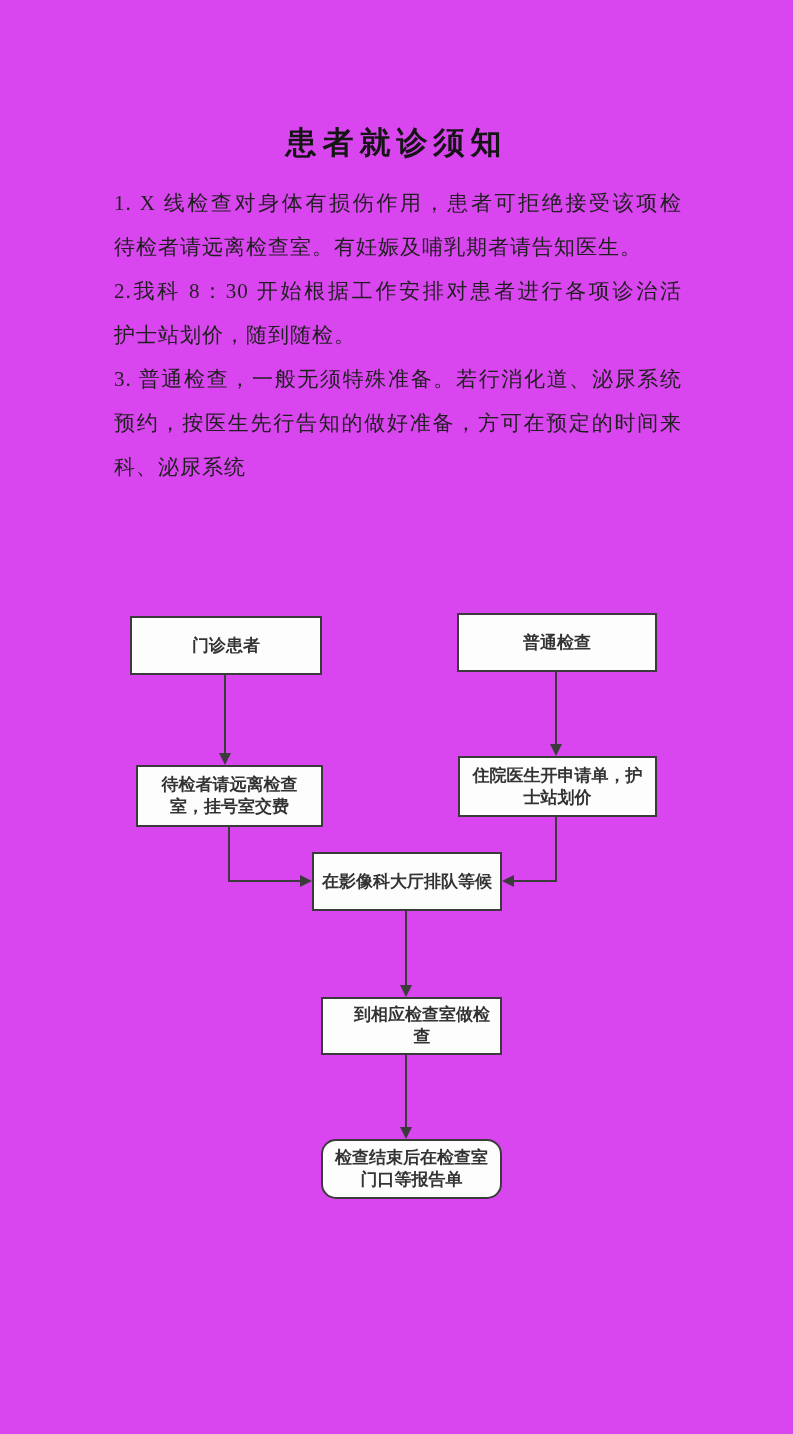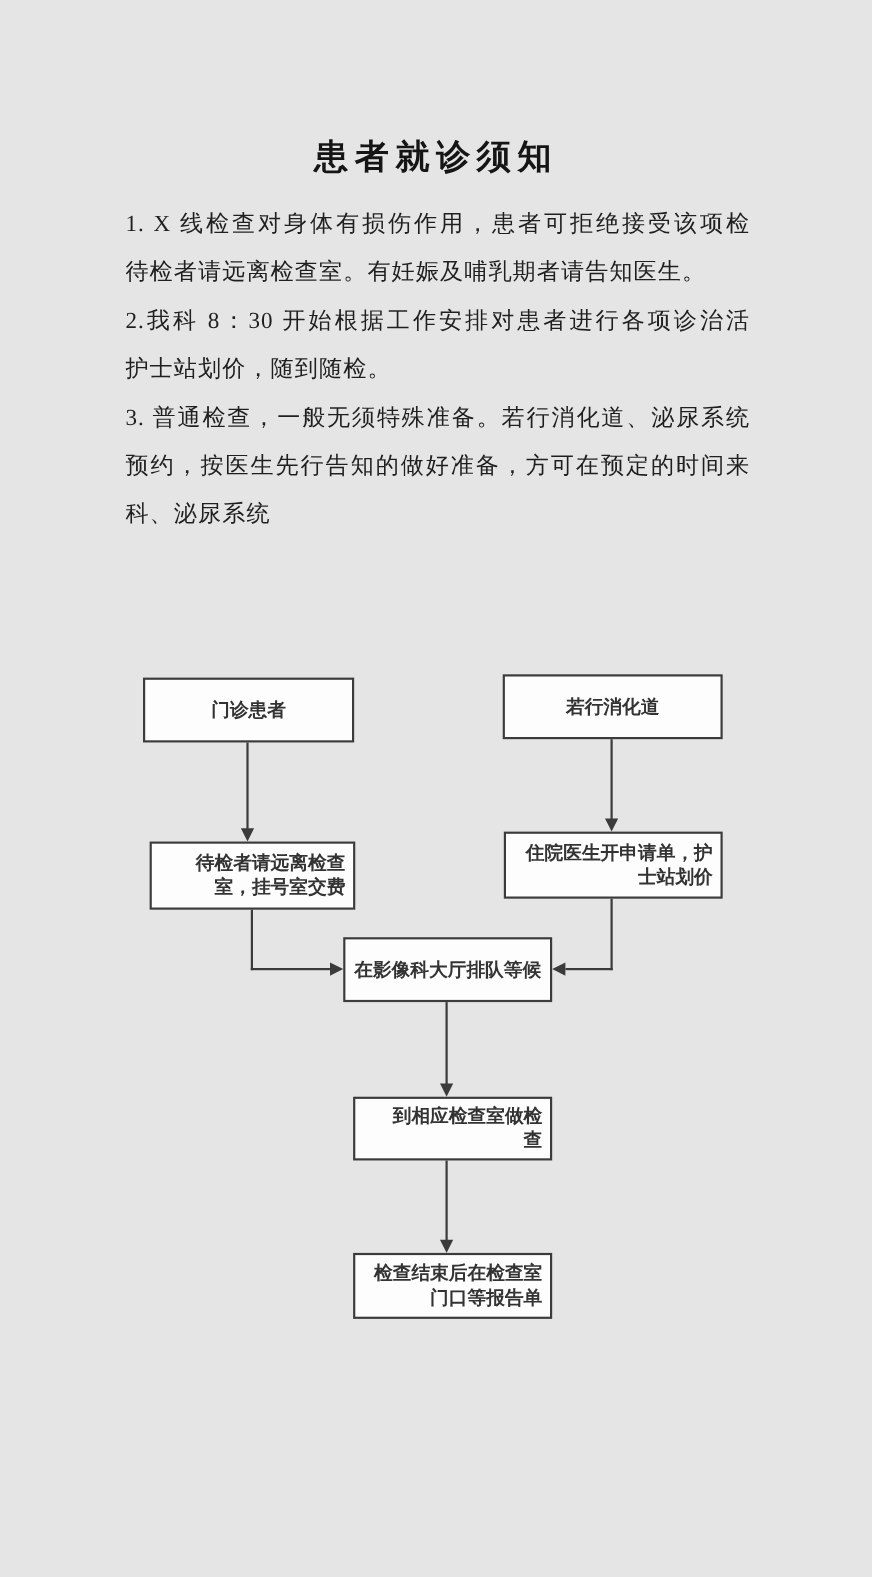--- a/index.html
+++ b/index.html
@@ -2,21 +2,21 @@
 <html><head>
 <meta charset="utf-8">
 <style>
   * { margin: 0; padding: 0; box-sizing: border-box; }
   html, body { background: #ffffff; }
   .page {
     position: relative;
     width: 793px;
     height: 1434px;
     margin: 0 auto;
-    background: #e5e5e5;
+    background: #d946ef;
     overflow: hidden;
     font-family: "Liberation Serif", serif;
     color: #1f1f1f;
   }
   .doc-title {
     position: absolute;
     top: 122px;
     left: 0;
     width: 100%;
     text-align: center;
@@ -47,21 +47,21 @@
     text-align-last: justify;
   }
   
   .flow-node {
     position: absolute;
     border: 2px solid #3b3b3b;
     background: #fdfdfd;
     display: flex;
     align-items: center;
     justify-content: center;
-    text-align: right;
+    text-align: center;
     font-family: "Liberation Sans", sans-serif;
     font-weight: bold;
     font-size: 17px;
     line-height: 22px;
     color: #333333;
     padding: 3px 7px;
   }
   .vline { position: absolute; width: 2px; background: #3b3b3b; }
   .hline { position: absolute; height: 2px; background: #3b3b3b; }
   .arrow-down {
@@ -95,31 +95,31 @@
     <div class="notice-line">待检者请远离检查室。有妊娠及哺乳期者请告知医生。</div>
     <div class="notice-line just">2.我科 8：30 开始根据工作安排对患者进行各项诊治活动，</div>
     <div class="notice-line">护士站划价，随到随检。</div>
     <div class="notice-line just">3. 普通检查，一般无须特殊准备。若行消化道、泌尿系统</div>
     <div class="notice-line just">预约，按医生先行告知的做好准备，方可在预定的时间来我</div>
     <div class="notice-line">科、泌尿系统</div>
   </div>
 
   <div class="flow-node" style="left:130px; top:616px; width:192px; height:59px;">门诊患者</div>
 
-  <div class="flow-node" style="left:457px; top:613px; width:200px; height:59px;">若行消化道</div>
+  <div class="flow-node" style="left:457px; top:613px; width:200px; height:59px;">普通检查</div>
 
   <div class="flow-node" style="left:136px; top:765px; width:187px; height:62px;">待检者请远离检查室，挂号室交费</div>
 
   <div class="flow-node" style="left:458px; top:756px; width:199px; height:61px;">住院医生开申请单，护士站划价</div>
 
   <div class="flow-node" style="left:312px; top:852px; width:190px; height:59px;">在影像科大厅排队等候</div>
 
   <div class="flow-node" style="left:321px; top:997px; width:181px; height:58px;padding-left:28px;">到相应检查室做检查</div>
 
-  <div class="flow-node" style="left:321px; top:1139px; width:181px; height:60px;">检查结束后在检查室门口等报告单</div>
+  <div class="flow-node" style="left:321px; top:1139px; width:181px; height:60px;border-radius:15px;">检查结束后在检查室门口等报告单</div>
 
   <div class="vline" style="left:224px; top:675px; height:79px;"></div>
   <div class="arrow-down" style="left:219px; top:753px;"></div>
 
   <div class="vline" style="left:555px; top:672px; height:73px;"></div>
   <div class="arrow-down" style="left:550px; top:744px;"></div>
 
   <div class="vline" style="left:228px; top:827px; height:55px;"></div>
   <div class="hline" style="left:228px; top:880px; width:73px;"></div>
   <div class="arrow-right" style="left:300px; top:875px;"></div>

